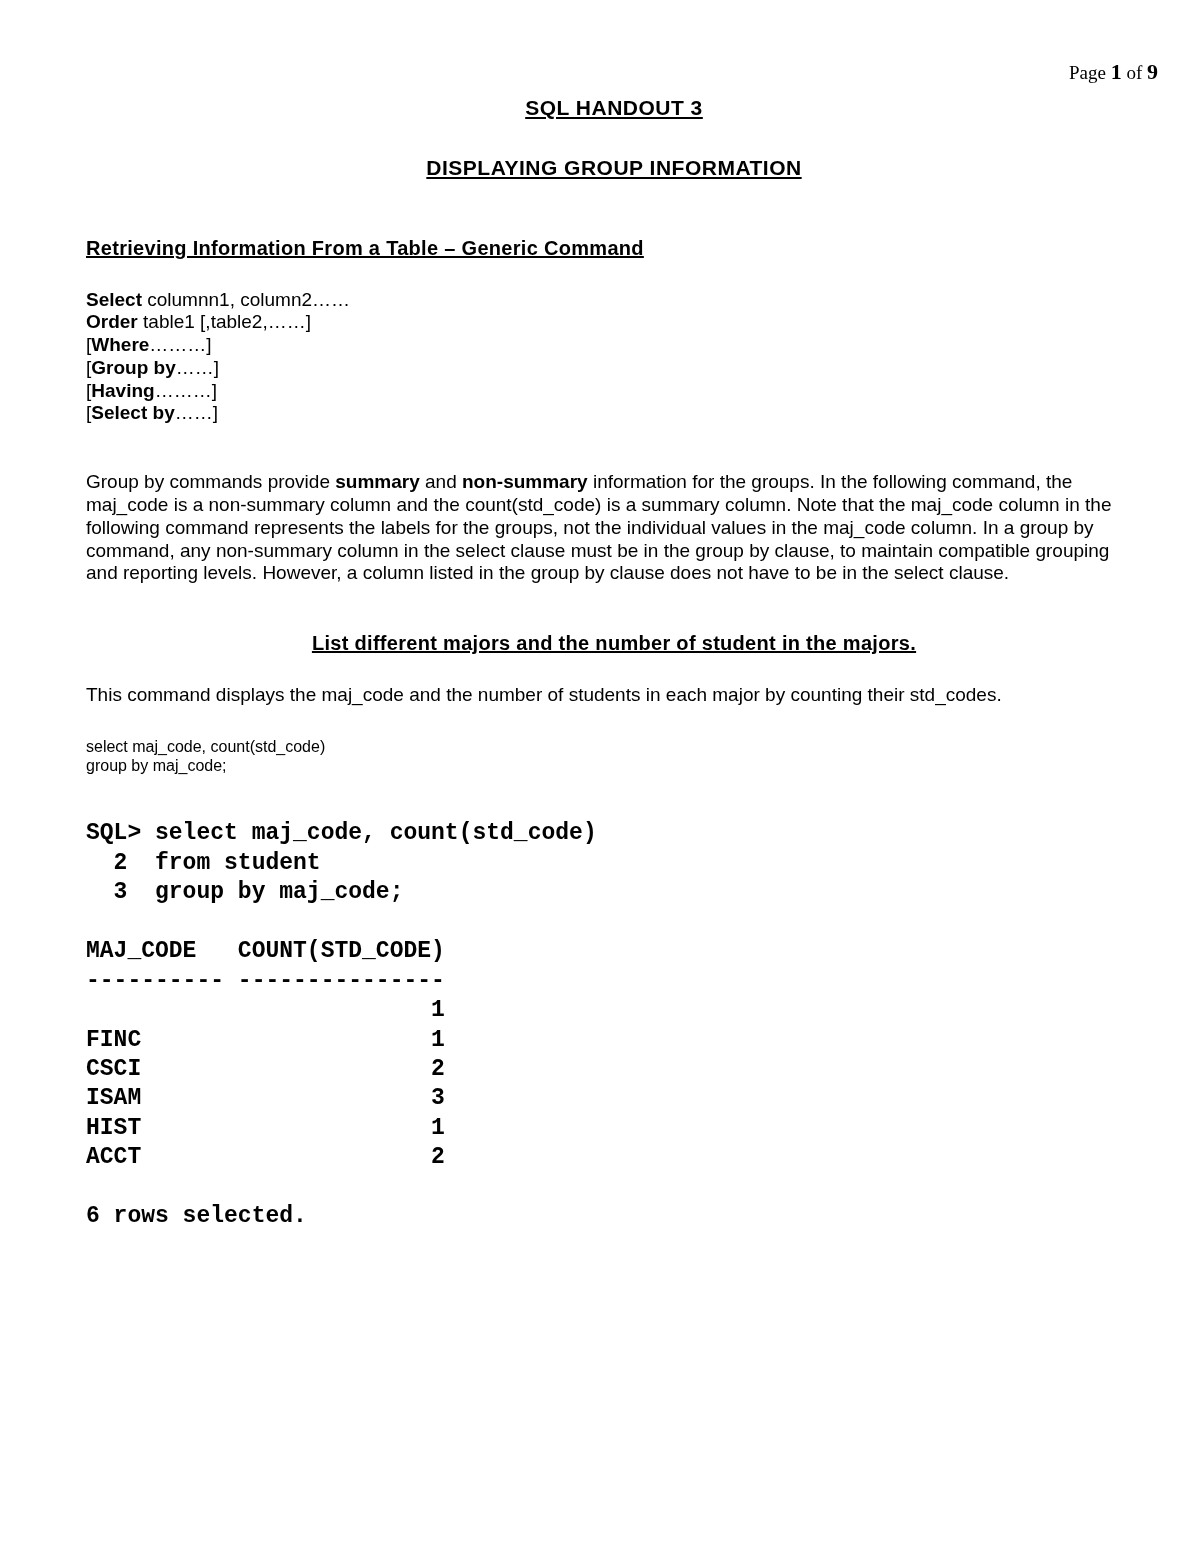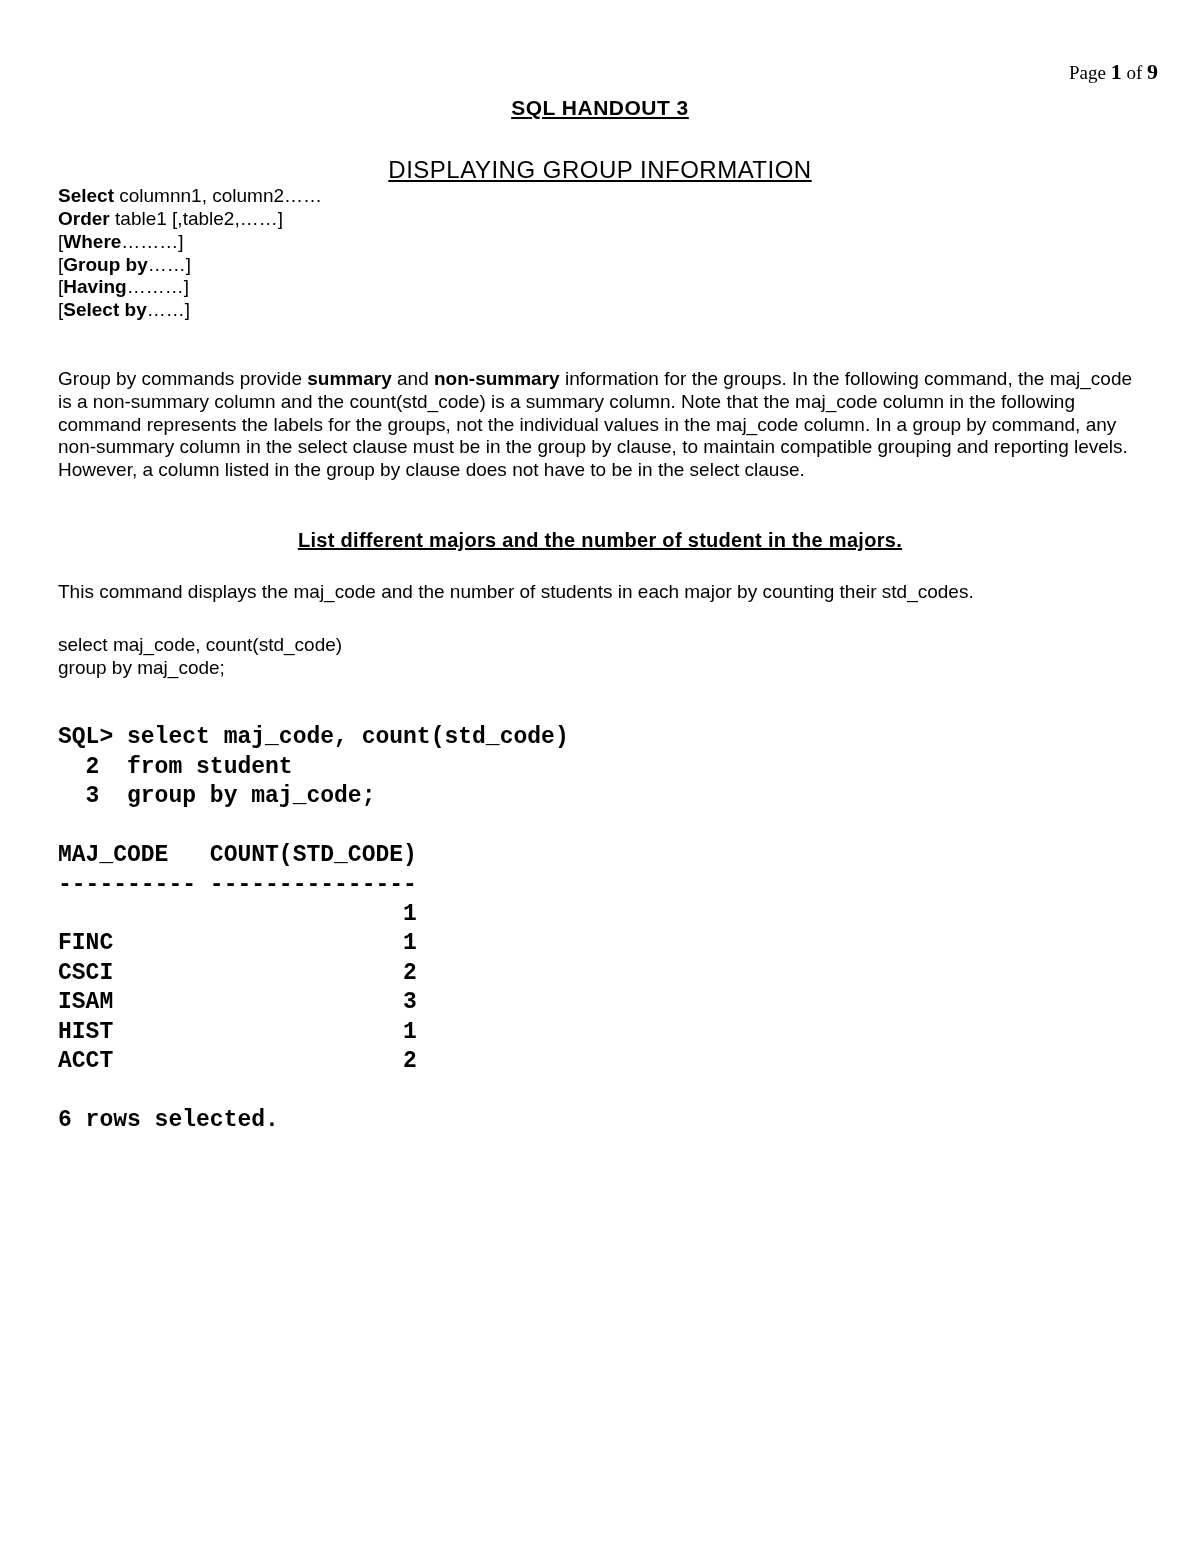--- a/index.html
+++ b/index.html
@@ -1,43 +1,44 @@
 <!DOCTYPE html>
 <html><head>
 <meta charset="utf-8">
 <style>
   html,body{margin:0;padding:0;background:#fff;color:#000;}
   body{width:1200px;height:1553px;font-family:Arial,Helvetica,sans-serif;font-size:19px;line-height:1.25;position:relative;}
   .pagenum{position:absolute;top:58px;right:42px;font-family:"Times New Roman",Times,serif;font-size:19px;}
   .pagenum .big{font-size:22px;font-weight:bold;}
-  .content{padding:95px 58px 0 58px;}
+  .content{padding:95px 58px 0 58px;margin-left:28px;}
   .title1{text-align:center;font-weight:bold;text-decoration:underline;font-size:21px;letter-spacing:.5px;margin-top:0;}
-  .title2{text-align:center;font-weight:normal;text-decoration:underline;font-size:24px;letter-spacing:.5px;margin-top:34px;}
+  .title2{text-align:center;font-weight:bold;text-decoration:underline;font-size:21px;letter-spacing:.5px;margin-top:34px;}
   .secthead{font-weight:bold;text-decoration:underline;font-size:20px;margin-top:54px;margin-bottom:28px;letter-spacing:.3px;}
   .syntax{font-size:19px;line-height:1.2;}
   .syntax .kw{font-weight:bold;}
   .para{font-size:19px;line-height:1.2;margin-top:46px;}
   .para .kw{font-weight:bold;}
   .secthead2{font-weight:bold;text-decoration:underline;font-size:20px;margin-top:46px;margin-bottom:28px;letter-spacing:.3px;text-align:center;}
   .para2{font-size:19px;line-height:1.2;}
-  .query{font-size:19px;line-height:1.2;margin-top:30px;}
+  .query{font-size:16px;line-height:1.2;margin-top:30px;}
   .sqlout{font-family:"Courier New",Courier,monospace;font-weight:bold;font-size:23px;line-height:1.28;white-space:pre;margin-top:44px;}
 </style>
 </head>
 <body>
 
 <div class="pagenum">
   <span>Page </span><span class="big">1</span><span> of </span><span class="big">9</span>
 </div>
 
 <div class="content">
 
   <div class="title1">SQL HANDOUT 3</div>
   <div class="title2">DISPLAYING GROUP INFORMATION</div>
 
+  <div class="secthead">Retrieving Information From a Table – Generic Command</div>
 
   <div class="syntax">
     <div><span class="kw">Select </span><span>columnn1, column2……</span></div>
     <div><span class="kw">Order </span><span>table1 [,table2,……]</span></div>
     <div><span>[</span><span class="kw">Where</span><span>………]</span></div>
     <div><span>[</span><span class="kw">Group by</span><span>……]</span></div>
     <div><span>[</span><span class="kw">Having</span><span>………]</span></div>
     <div><span>[</span><span class="kw">Select by</span><span>……]</span></div>
   </div>
 

